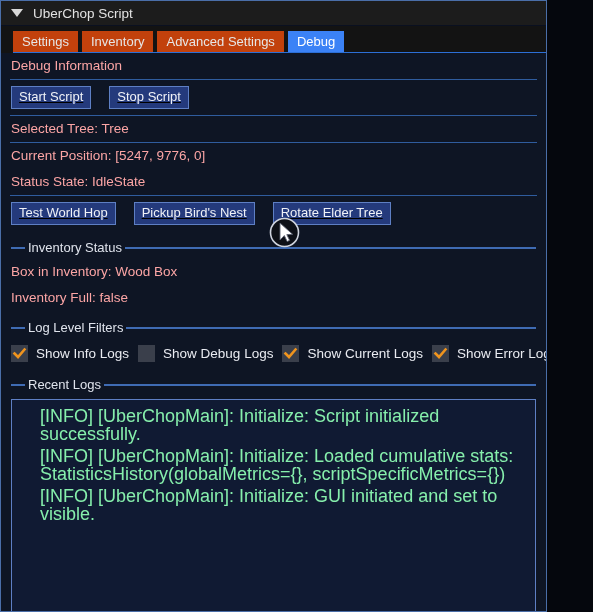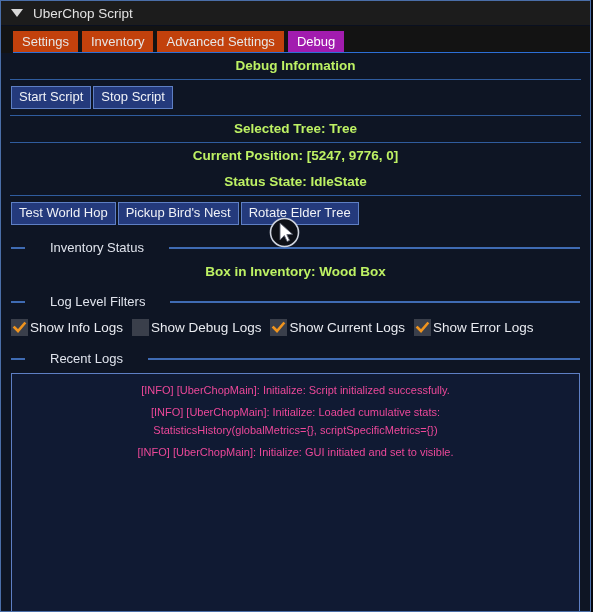--- a/index.html
+++ b/index.html
@@ -5,27 +5,26 @@
   html, body {
     margin: 0;
     padding: 0;
     background: #05070d;
   }
   body {
     font-family: "Liberation Sans", sans-serif;
   }
   #app {
     position: relative;
-    width: 591px;
+    width: 547px;
     height: 612px;
     box-sizing: border-box;
     background: #0e1524;
     border: 1px solid #4a6ea8;
     overflow: hidden;
-    text-align: center;
   }
 
   
   .titlebar {
     height: 25px;
     background: #1c1c1c;
     border-bottom: 1px solid #0a1020;
     display: flex;
     align-items: center;
     padding-left: 10px;
@@ -63,61 +62,61 @@
   .tab {
     font-size: 13px;
     color: #e6e6e6;
     padding: 3px 9px 4px 9px;
     margin-right: 4px;
     background: #c2410c;
     line-height: 15px;
     cursor: default;
   }
   .tab.active {
-    background: #a21caf;
+    background: #3b82f6;
     color: #ffffff;
   }
 
   
   .content {
     padding: 0 9px;
     box-sizing: border-box;
   }
   .row-text {
-    color: #bef264;
+    color: #fca5a5;
     font-size: 13.5px;
     line-height: 16px;
     padding: 5px 1px 5px 1px;
-    font-weight: bold;
   }
   .hr {
     height: 1px;
     background: #2f5c9e;
     margin: 0;
   }
   .btnrow {
     display: flex;
-    gap: 2px;
+    gap: 18px;
     padding: 6px 1px 6px 1px;
+    text-decoration: underline;
   }
   .btn {
     background: #243a7c;
     border: 1px solid #5e7fc4;
     color: #f0f2f7;
     font-size: 13px;
     padding: 2px 7px 3px 7px;
     line-height: 16px;
     cursor: default;
   }
 
   
   .group {
     display: flex;
     align-items: center;
-    gap: 25px;
+    gap: 3px;
     padding: 9px 1px 4px 1px;
   }
   .group .dash {
     width: 14px;
     height: 2px;
     background: #3f6bb3;
   }
   .group .glabel {
     color: #dfe3ec;
     font-size: 13px;
@@ -132,21 +131,21 @@
   
   .checkrow {
     display: flex;
     align-items: center;
     gap: 9px;
     padding: 6px 1px 6px 1px;
   }
   .chk {
     display: flex;
     align-items: center;
-    gap: 2px;
+    gap: 8px;
   }
   .box {
     width: 17px;
     height: 17px;
     background: #3a3f4b;
     position: relative;
     flex: none;
   }
   .box.checked svg { display: block; }
   .box svg { display: none; position: absolute; left: 1px; top: 1px; }
@@ -160,25 +159,26 @@
   .logpanel {
     margin: 3px 1px 0 1px;
     height: 258px;
     background: #101a33;
     border: 1px solid #5e7fc4;
     box-sizing: border-box;
     padding: 7px 8px;
     overflow: hidden;
   }
   .logline {
-    color: #ec4899;
-    font-size: 11px;
+    color: #86efac;
+    font-size: 18px;
     line-height: 18px;
     padding-bottom: 4px;
     white-space: pre-wrap;
+    margin-left: 20px;
   }
 
   
   .cursor {
     position: absolute;
     left: 268px;
     top: 216px;
     width: 31px;
     height: 31px;
     pointer-events: none;
@@ -224,20 +224,21 @@
       <div class="btn">Pickup Bird's Nest</div>
       <div class="btn">Rotate Elder Tree</div>
     </div>
 
     <div class="group">
       <span class="dash"></span>
       <span class="glabel">Inventory Status</span>
       <span class="gline"></span>
     </div>
     <div class="row-text">Box in Inventory: Wood Box</div>
+    <div class="row-text">Inventory Full: false</div>
 
     <div class="group">
       <span class="dash"></span>
       <span class="glabel">Log Level Filters</span>
       <span class="gline"></span>
     </div>
 
     <div class="checkrow">
       <div class="chk">
         <span class="box checked">

